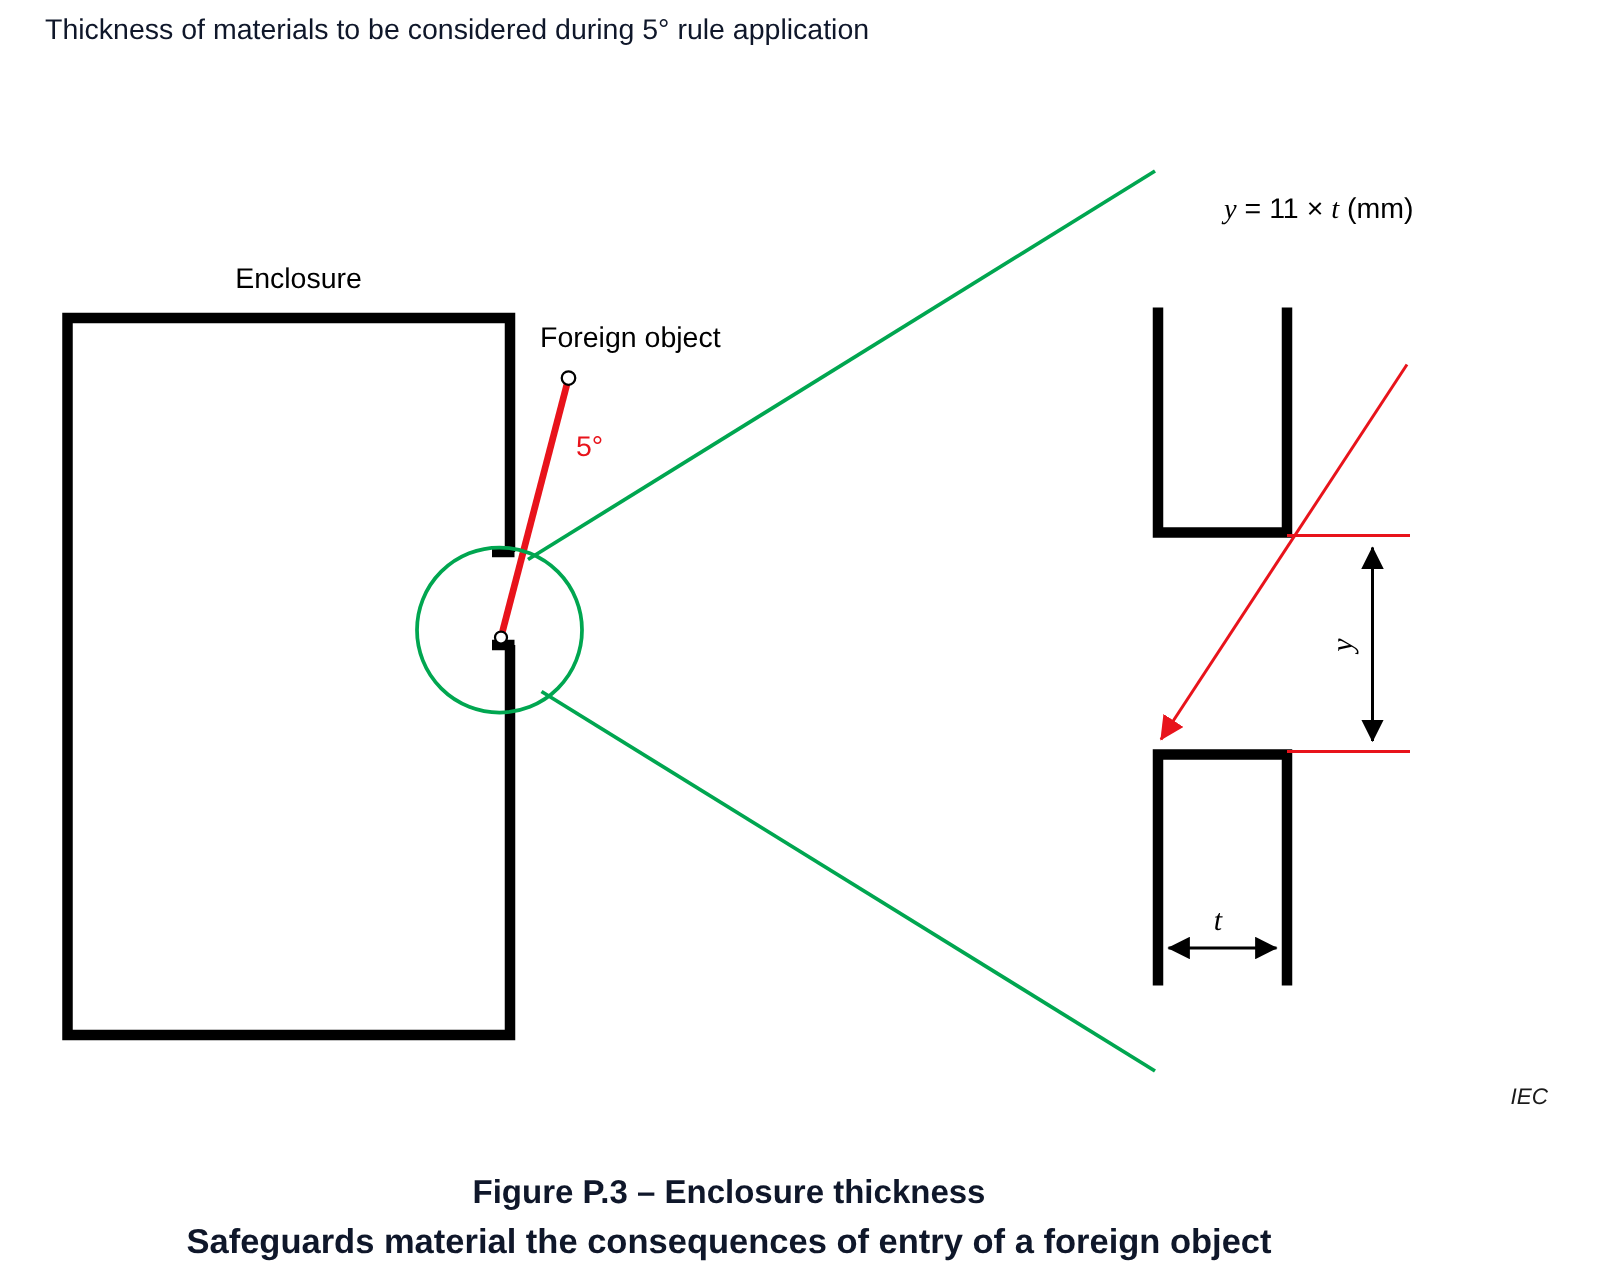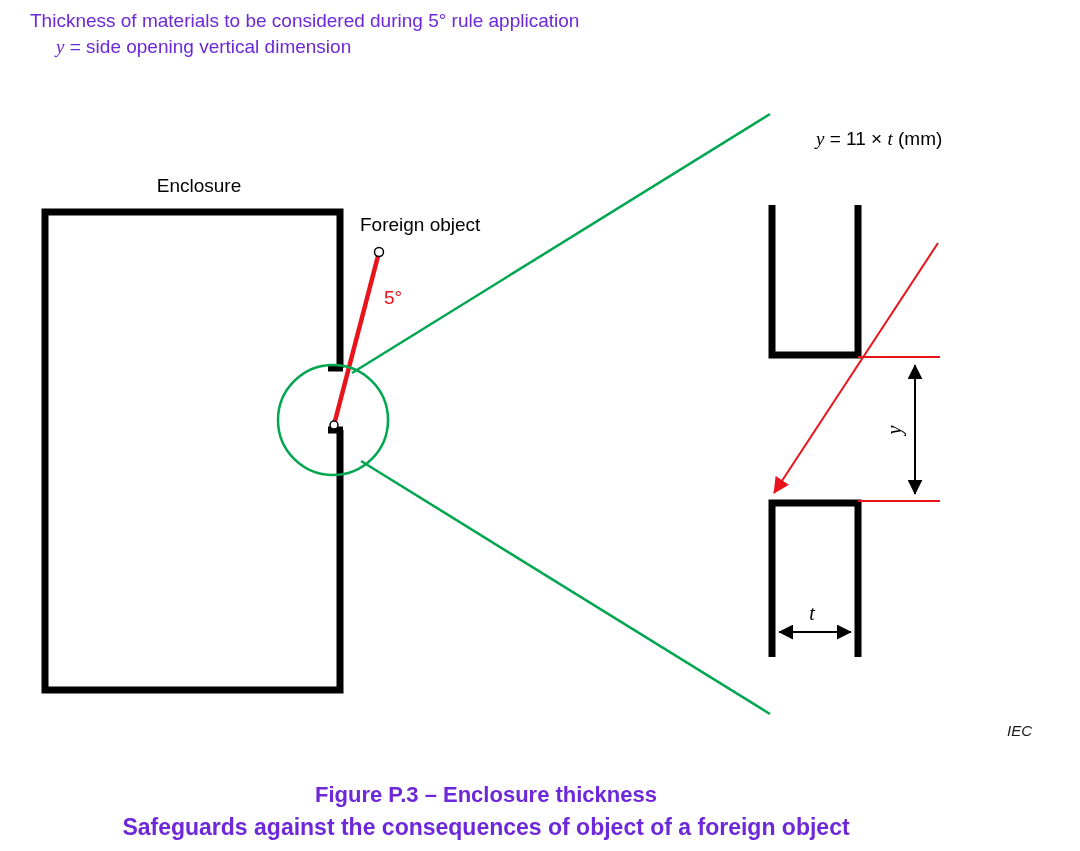--- a/index.html
+++ b/index.html
@@ -2,21 +2,21 @@
 <html style="--green: #00a650; --red: #e8131b;"><head>
 <meta charset="utf-8">
 <style>
   html, body { margin: 0; padding: 0; background: #ffffff; }
   .page {
     position: relative;
     width: 1080px;
     height: 851px;
     background: #ffffff;
     font-family: "Liberation Sans", sans-serif;
-    color: #6d28d9;
+    color: #0f172a;
     overflow: hidden;
   }
   .header { position: absolute; left: 30px; top: 8px; font-size: 19px; line-height: 26px; }
   .header .def-line { margin-left: 26px; }
   .var { font-family: "Liberation Serif", serif; font-style: italic; }
   .diagram-svg { position: absolute; left: 0; top: 0; }
 
   .stroke-black { stroke: #000; }
   .stroke-green { stroke: var(--green, #00a650); }
   .stroke-red   { stroke: var(--red, #ed1c24); }
@@ -33,21 +33,20 @@
   .caption-line1 { top: 782px; font-size: 22px; }
   .caption-line2 { top: 814px; font-size: 23px; }
 </style>
 </head>
 <body>
 
 <div class="page">
 
   <div class="header">
     <div>Thickness of materials to be considered during 5° rule application</div>
-    <div class="def-line"><span class="var">y</span> <span>= side opening vertical dimension</span></div>
   </div>
 
   <svg class="diagram-svg" width="1080" height="851" viewBox="0 0 1080 851">
     <defs>
       <marker id="arrow-red" viewBox="0 0 10 10" refX="9.5" refY="5" markerWidth="8" markerHeight="8" orient="auto-start-reverse">
         <path d="M0,0 L10,5 L0,10 z" class="fill-red"></path>
       </marker>
       <marker id="arrow-black" viewBox="0 0 10 10" refX="9.5" refY="5" markerWidth="7.5" markerHeight="7.5" orient="auto-start-reverse">
         <path d="M0,0 L10,5 L0,10 z" class="fill-black"></path>
       </marker>
@@ -82,15 +81,15 @@
 
     <line x1="779" y1="632" x2="851" y2="632" class="stroke-black" stroke-width="2" marker-start="url(#arrow-black)" marker-end="url(#arrow-black)"></line>
     <text x="812" y="620" text-anchor="middle" class="svg-dim">t</text>
 
     <text x="816" y="145" class="svg-label"><tspan class="svg-var">y</tspan><tspan> = 11 × </tspan><tspan class="svg-var">t</tspan><tspan> (mm)</tspan></text>
 
     <text x="1032" y="736" text-anchor="end" class="iec">IEC</text>
   </svg>
 
   <div class="caption caption-line1">Figure P.3 – Enclosure thickness</div>
-  <div class="caption caption-line2">Safeguards against the consequences of object of a foreign object</div>
+  <div class="caption caption-line2">Safeguards material the consequences of entry of a foreign object</div>
 
 </div>
 
 </body></html>

